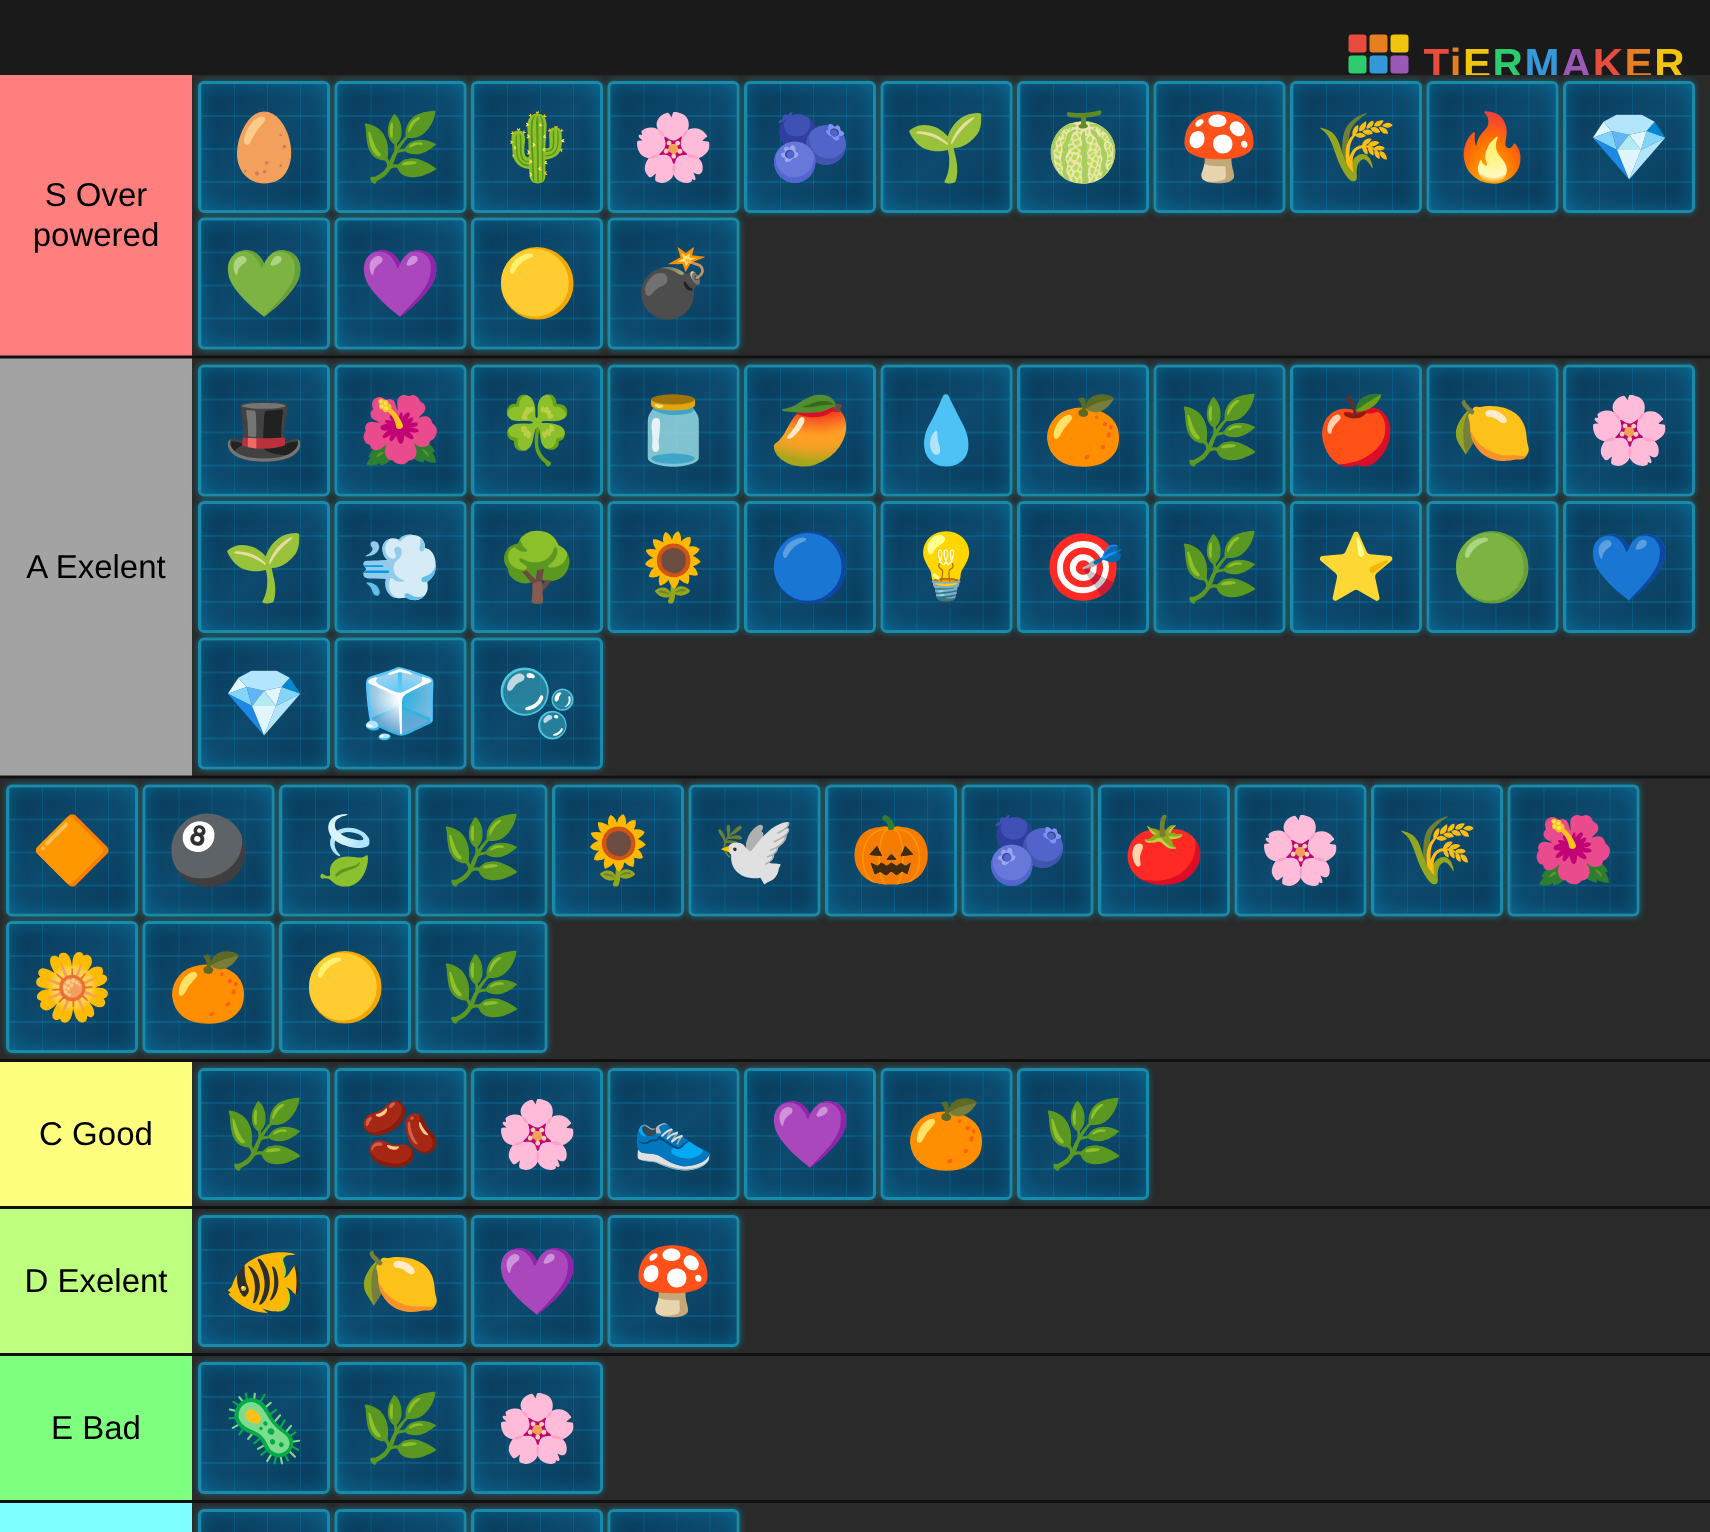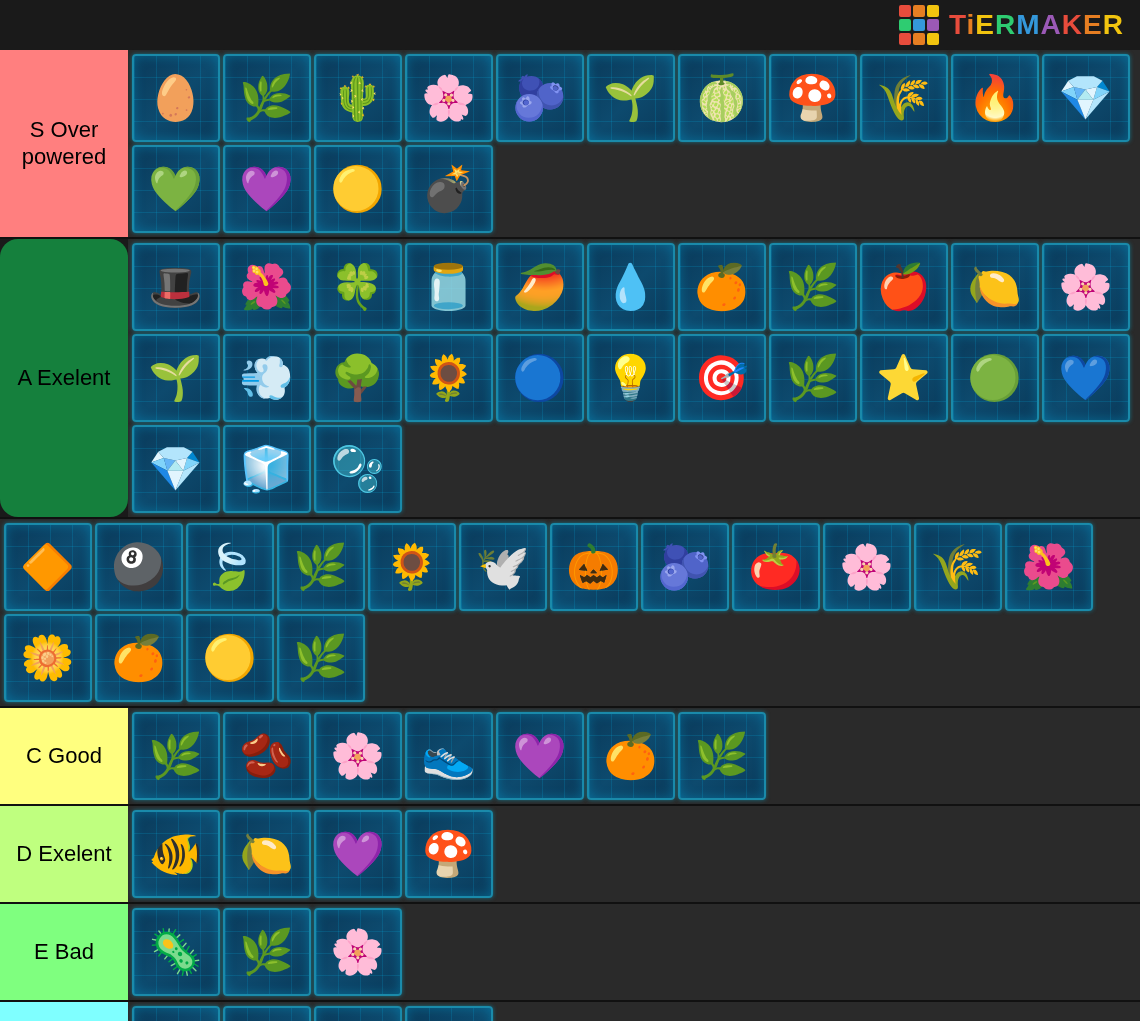--- a/index.html
+++ b/index.html
@@ -64,21 +64,21 @@
     }
     .plant-emoji {
       font-size: 44px;
       z-index: 1;
       position: relative;
     }
 
     
     .header {
       display: flex;
-      align-items: center;
+      align-items: flex-start;
       justify-content: flex-end;
       background: #1a1a1a;
       padding: 23px 16px;
       height: 50px;
     }
     .tiermaker-logo {
       display: flex;
       align-items: center;
       gap: 10px;
     }
@@ -105,21 +105,21 @@
     .logo-text span.logo-e { color: #f1c40f; }
     .logo-text span.logo-r { color: #2ecc71; }
     .logo-text span.logo-m { color: #3498db; }
     .logo-text span.logo-a { color: #9b59b6; }
     .logo-text span.logo-k { color: #e74c3c; }
     .logo-text span.logo-e2 { color: #e67e22; }
     .logo-text span.logo-r2 { color: #f1c40f; }
 
     
     .tier-s { background-color: #ff7f7f; }
-    .tier-a { background-color: #15803d; border-radius: 18px; }
+    .tier-a { background-color: #a3a3a3; }
     .tier-b { background-color: #ffdf7f; }
     .tier-c { background-color: #ffff7f; }
     .tier-d { background-color: #bfff7f; }
     .tier-e { background-color: #7fff7f; }
     .tier-f { background-color: #7fffff; }
   </style>
 </head>
 <body>
 
 <div class="header">

